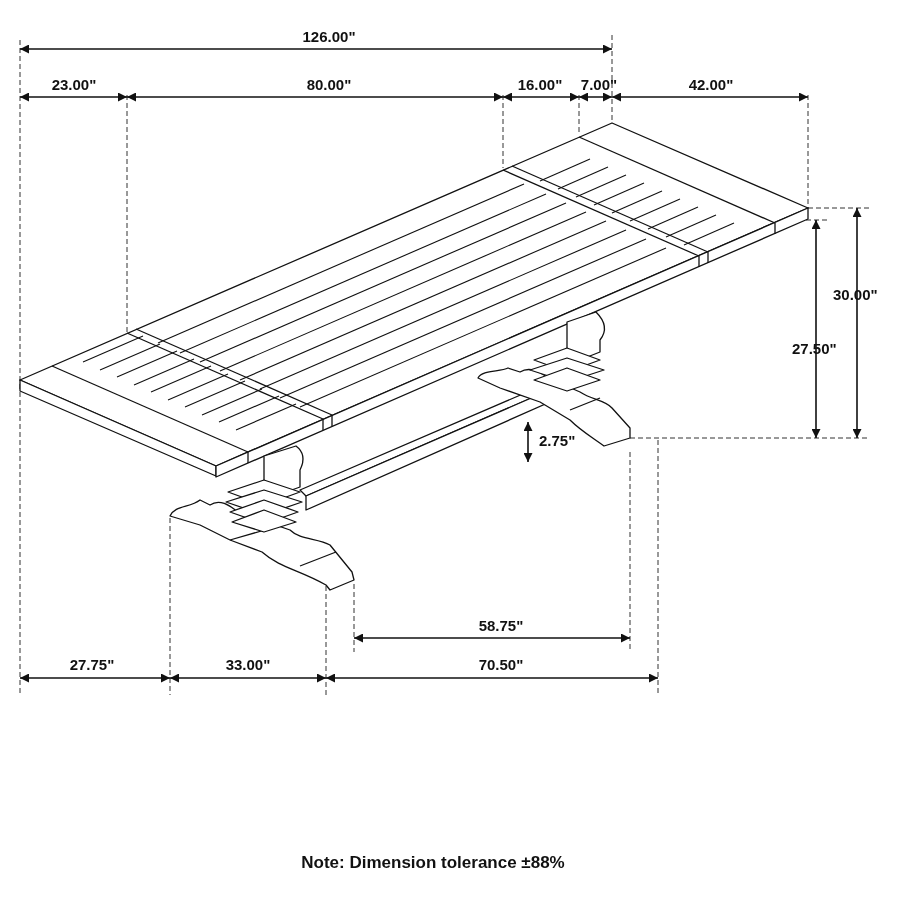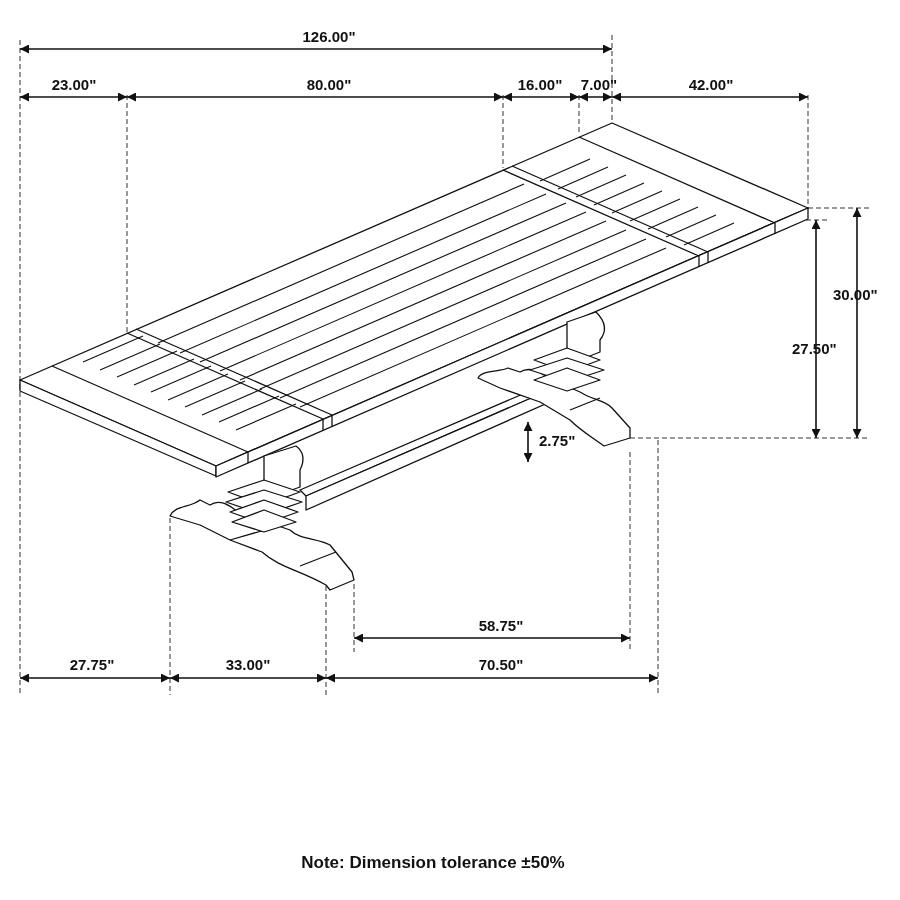--- a/index.html
+++ b/index.html
@@ -139,13 +139,13 @@
 <span class="dim-label" style="left:599px; top:77px;">7.00"</span>
 <span class="dim-label" style="left:711px; top:77px;">42.00"</span>
 <span class="dim-label left" style="left:833px; top:287px;">30.00"</span>
 <span class="dim-label left" style="left:792px; top:341px;">27.50"</span>
 <span class="dim-label left" style="left:539px; top:433px;">2.75"</span>
 <span class="dim-label" style="left:501px; top:618px;">58.75"</span>
 <span class="dim-label" style="left:92px; top:657px;">27.75"</span>
 <span class="dim-label" style="left:248px; top:657px;">33.00"</span>
 <span class="dim-label" style="left:501px; top:657px;">70.50"</span>
 
-<div class="note">Note: Dimension tolerance ±50%</div>
+<div class="note">Note: Dimension tolerance ±88%</div>
 
 </body></html>

